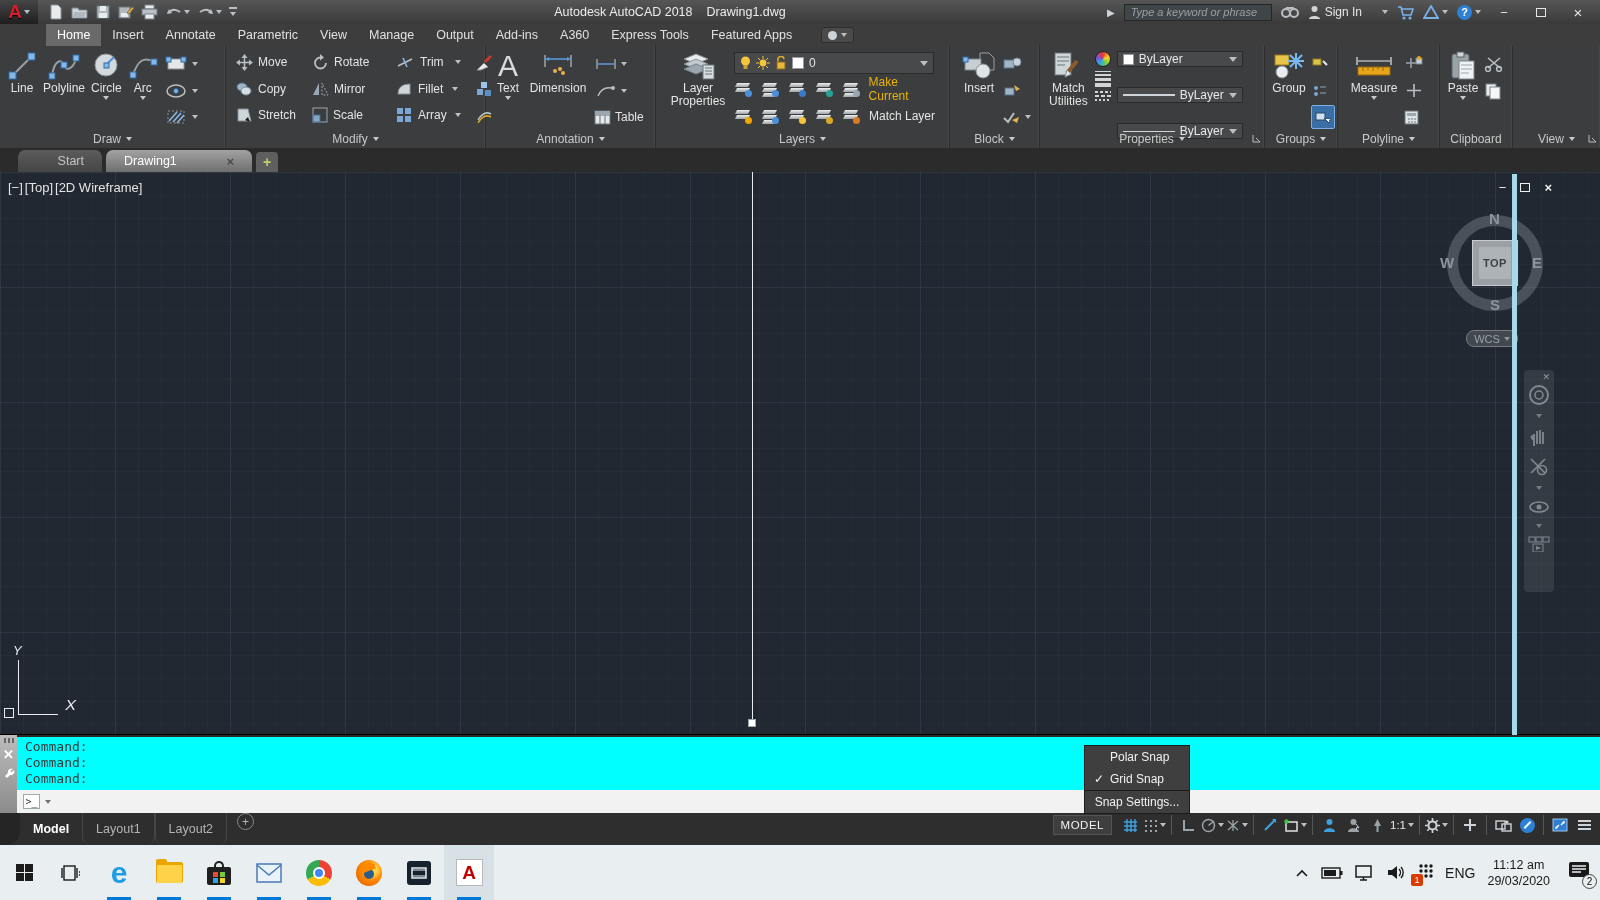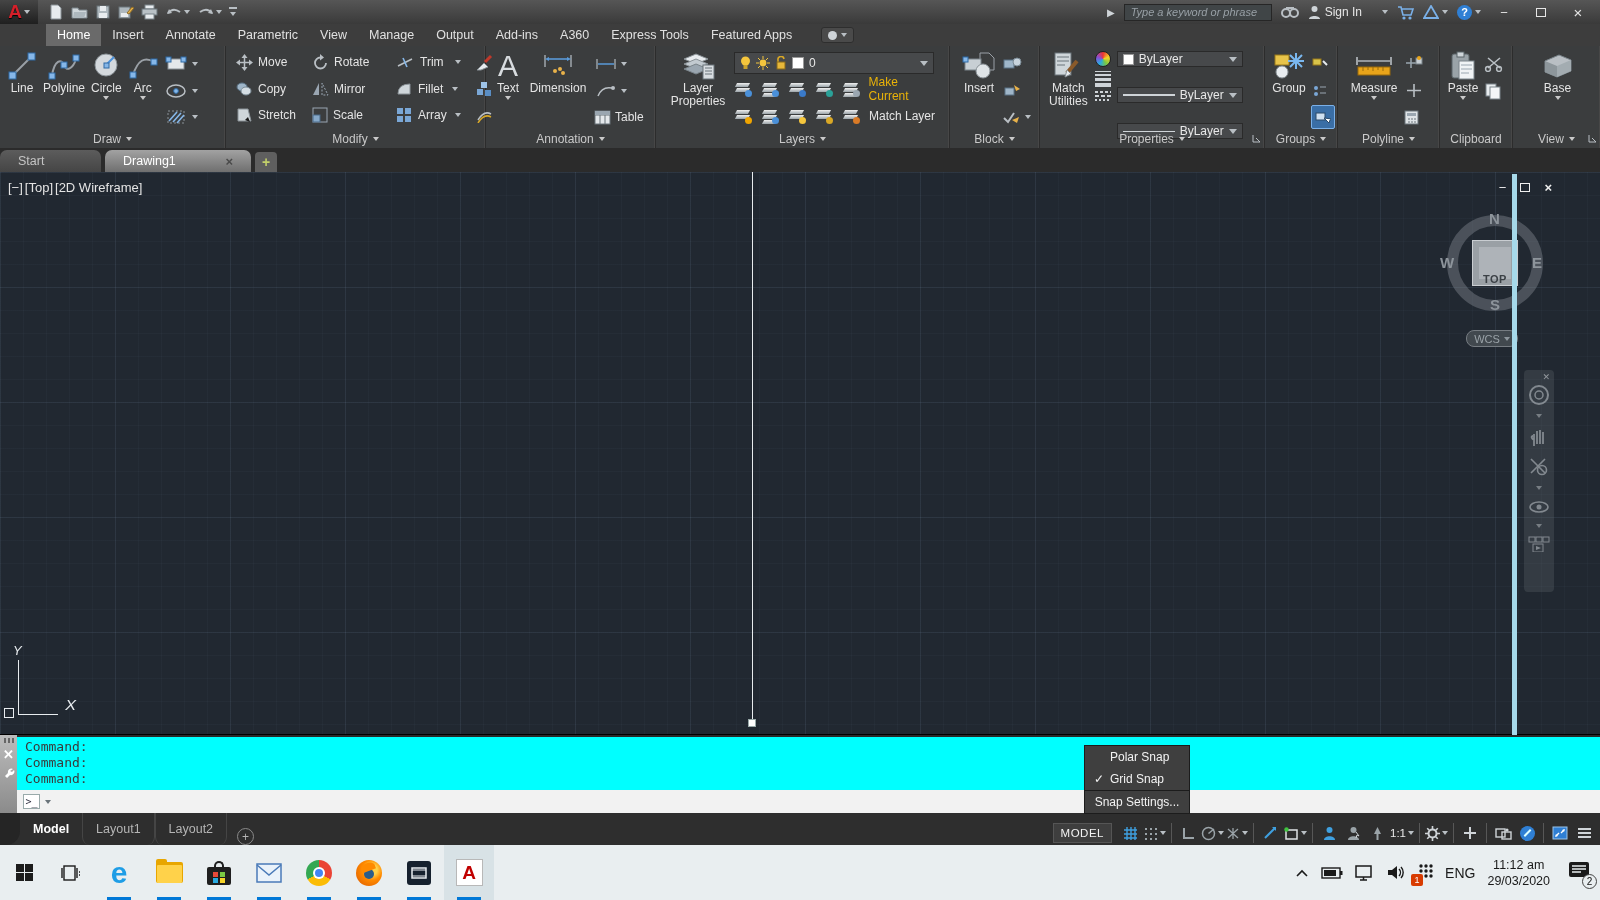--- a/index.html
+++ b/index.html
@@ -43,36 +43,36 @@
   .sheet{position:relative;width:18px;height:15px;display:inline-block}
   .sheet i{position:absolute;left:2px;width:13px;height:4px;background:linear-gradient(#f0f0f0,#9aa3a8);transform:skewX(-28deg)}
   .sheet i:nth-child(1){top:1px}.sheet i:nth-child(2){top:6px}.sheet i:nth-child(3){top:11px}
   .sheet b{position:absolute;right:0;bottom:0;width:7px;height:7px;border-radius:50%}
   .cwheel{width:16px;height:16px;border-radius:50%;background:conic-gradient(#e33,#f5d327,#7ac943,#29abe2,#8a4fd3,#e33);border:1px solid #222}
   .lwico{display:flex;flex-direction:column;gap:2px}
   .lwico i{display:block;background:#cfd4d8;width:16px}
   
   .ftabs{position:absolute;top:148px;left:0;width:1600px;height:24px;background:#2b2b2b;display:flex;align-items:flex-end}
   .ftab{height:22px;display:flex;align-items:center;font-size:12.5px;padding:0 18px;border-radius:7px 7px 0 0;margin-right:4px}
-  .ftab.start{background:linear-gradient(#5c5c5c,#454545);color:#c4c4c4;width:101px;justify-content:flex-start}
+  .ftab.start{margin-left:18px;background:linear-gradient(#5c5c5c,#454545);color:#c4c4c4;width:84px;justify-content:flex-end}
   .ftab.active{background:linear-gradient(#a2a2a2,#6f6f6f);color:#fff;width:146px;justify-content:space-between}
   .fclose{color:#4a4a4a;font-size:13px;font-weight:bold}
   .fplus{width:22px;height:20px;background:#5f5f5f;border-radius:4px 4px 0 0;color:#c3d06a;font-weight:bold;text-align:center;line-height:20px;font-size:14px}
   
   .canvas{position:absolute;top:172px;left:0;width:1600px;height:563px;background-color:#212831;background-image:
     repeating-linear-gradient(to right,rgba(130,155,185,.09) 0 1px,transparent 1px 115px),
     repeating-linear-gradient(to bottom,rgba(130,155,185,.09) 0 1px,transparent 1px 115px),
     repeating-linear-gradient(to right,rgba(130,155,185,.04) 0 1px,transparent 1px 23px),
     repeating-linear-gradient(to bottom,rgba(130,155,185,.04) 0 1px,transparent 1px 23px);
     border-bottom:1px solid #000}
   .vpctl{position:absolute;top:8px;left:8px;font-size:13px;color:#e4e4e4;display:flex;gap:2px}
   .cwin{position:absolute;top:8px;right:48px;display:flex;gap:14px;color:#f0f0f0;font-size:13px;align-items:center}
   .vcube-ring{position:absolute;left:1447px;top:43px;width:96px;height:96px;border-radius:50%;border:11px solid rgba(145,151,157,.38)}
   .vc-l{position:absolute;color:#8d949b;font-weight:bold;font-size:15px}
-  .vc-top{position:absolute;left:1472px;top:68px;width:46px;height:46px;background:#9aa0a5;border:1px solid #c9cdd1;display:flex;align-items:flex-end;justify-content:center}
+  .vc-top{position:absolute;left:1472px;top:68px;width:46px;height:46px;background:#9aa0a5;border:1px solid #c9cdd1;display:flex;align-items:center;justify-content:center}
   .vc-top i{position:absolute;inset:6px;background:#aeb3b8}
   .vc-top span{position:relative;font-size:11px;font-weight:bold;color:#3c4146;letter-spacing:.5px}
   .wcs{position:absolute;left:1466px;top:158px;width:52px;height:17px;background:rgba(70,77,84,.85);border:1px solid #767c82;border-radius:8px;display:flex;align-items:center;justify-content:center;gap:4px;font-size:11px;color:#9aa2a8}
   .navbar{position:absolute;left:1524px;top:198px;width:30px;height:222px;background:rgba(108,114,120,.26);border-radius:4px;display:flex;flex-direction:column;align-items:center;gap:8px;padding-top:14px}
   .navbar svg{opacity:.55}
   .nvx{position:absolute;top:2px;right:4px;color:rgba(210,214,218,.6);font-size:9px}
   .cyanstrip{position:absolute;left:1512px;top:2px;width:5px;height:561px;background:#a6d9ea}
   .vline{position:absolute;left:752px;top:0;width:1px;height:551px;background:#e8ecef}
   .grip{position:absolute;left:748px;top:547px;width:8px;height:8px;background:#fff;border:1px solid #9aa}
   .ucs-y{position:absolute;left:13px;top:471px;color:#e8ecef;font-size:13px;font-style:italic}
@@ -89,21 +89,21 @@
   .cmd-input{position:absolute;left:17px;top:55px;width:1583px;height:23px;background:#f2f2f2;display:flex;align-items:center;gap:5px;padding:0 6px}
   .pbox{min-width:17px;height:15px;border:1px solid #9aa;background:#fff;color:#334;font-size:10px;font-family:"DejaVu Sans Mono",monospace;display:flex;align-items:center;justify-content:center}
   .cmdin{flex:1;border:none;background:transparent;font-family:"DejaVu Sans Mono",monospace;font-size:13px;color:#333;outline:none}
   .cmdin::placeholder{color:#8f8f8f;font-style:italic}
   
   .snapmenu{position:absolute;left:1084px;top:745px;width:106px;background:#3f3f3f;border:1px solid #1c1c1c;color:#f2f2f2;font-size:12px;z-index:5}
   .smi{height:22px;display:flex;align-items:center;padding-left:8px;gap:5px}
   .smi .chk{width:12px;display:inline-block;text-align:center}
   .snapfoot{position:absolute;left:1084px;top:790px;width:106px;height:24px;background:#3f3f3f;border:1px solid #1c1c1c;color:#f2f2f2;font-size:12px;display:flex;align-items:center;justify-content:center;z-index:5}
   
-  .statusbar{position:absolute;top:813px;left:0;width:1600px;height:32px;background:#2e2e2e;display:flex;align-items:flex-end}
+  .statusbar{position:absolute;top:813px;left:0;width:1600px;height:32px;background:#2e2e2e;display:flex;align-items:flex-start}
   .ltab{height:32px;display:flex;align-items:center;padding:0 13px;font-size:12.5px;color:#b5b5b5;border-right:1px solid #454545;border-left:1px solid #454545;border-radius:0 0 8px 8px}
   .ltab.active{color:#fff;font-weight:bold;border:none}
   .lplus{width:17px;height:17px;border:1px solid #8a8a8a;border-radius:50%;color:#b5b5b5;font-size:12px;display:flex;align-items:center;justify-content:center;margin-left:10px}
   .sb-right{margin-left:auto;display:flex;align-items:center;gap:2px;padding-right:5px}
   .modelbadge{font-size:11.5px;color:#f2f2f2;background:#3e3e3e;border:1px solid #555;padding:3px 7px;margin-right:5px;letter-spacing:.5px}
   .sic{min-width:22px;height:24px;display:flex;align-items:center;justify-content:center;gap:2px}
   .ssep{width:1px;height:20px;background:#575757;margin:0 3px}
   .sctext{color:#e8e8e8;font-size:11.5px}
   .bluedot{width:15px;height:15px;border-radius:50%;background:#2f7fd4;position:relative}
   .bluedot::after{content:"";position:absolute;left:3px;top:6px;width:9px;height:2px;background:#dff;transform:rotate(-45deg)}
@@ -180,20 +180,23 @@
             <path d="M15 8 Q10 2 3 7" fill="none" stroke="#b9bfc4" stroke-width="2"></path>
             <path d="M16 9l-5-1 3-4z" fill="#b9bfc4"></path>
           </svg>
           <span class="dn sm"></span>
         </span>
       <span class="qbtn">
           <span style="width:8px;height:2px;background:#b9bfc4;display:block;position:relative;top:-4px"></span>
           <span class="dn sm" style="margin-left:-8px;margin-top:4px"></span>
         </span>
     </div>
+    <div class="title-center">
+      <span>Autodesk AutoCAD 2018</span><span class="doc">Drawing1.dwg</span>
+    </div>
     <div class="tb-right">
       <span style="color:#cfd4d8;font-size:10px">▶</span>
       <input class="kw" placeholder="Type a keyword or phrase" style="">
       <svg width="18" height="14">
           <circle cx="5" cy="8" r="4" fill="none" stroke="#b9bfc4" stroke-width="2"></circle>
           <circle cx="13" cy="8" r="4" fill="none" stroke="#b9bfc4" stroke-width="2"></circle>
           <path d="M5 3h8" stroke="#b9bfc4" stroke-width="2"></path>
         </svg>
       <span class="signin">
         <svg width="13" height="14">
@@ -752,31 +755,20 @@
               </svg>
             </span>
         </div>
       </div>
       <div class="plabel">
           <span>Clipboard</span>
         </div>
     </div>
 
     <div class="panel" style="width:87px;border-right:none">
-      <div class="pbody" style="justify-content:center">
-        <div class="bb" style="width:46px">
-          <svg width="34" height="30">
-              <path d="M4 10 L18 4 L30 9 L30 20 L16 26 L4 21z" fill="#b9bfc4" stroke="#7a848a"></path>
-              <path d="M4 10 L16 15 L16 26 L4 21z" fill="#8d969b"></path>
-              <path d="M16 15 L30 9 L30 20 L16 26z" fill="#a3acb1"></path>
-            </svg>
-          <span>Base</span>
-          <span class="dn sm dark"></span>
-        </div>
-      </div>
       <div class="plabel">
           <span>View</span>
           <span class="dn sm dark"></span>
         <svg width="9" height="9" style="position:absolute;right:3px;bottom:5px">
             <path d="M1 1v7h7M4 4l4 4" stroke="#b9bfc4" fill="none"></path>
           </svg>
       </div>
     </div>
   </div>
 

